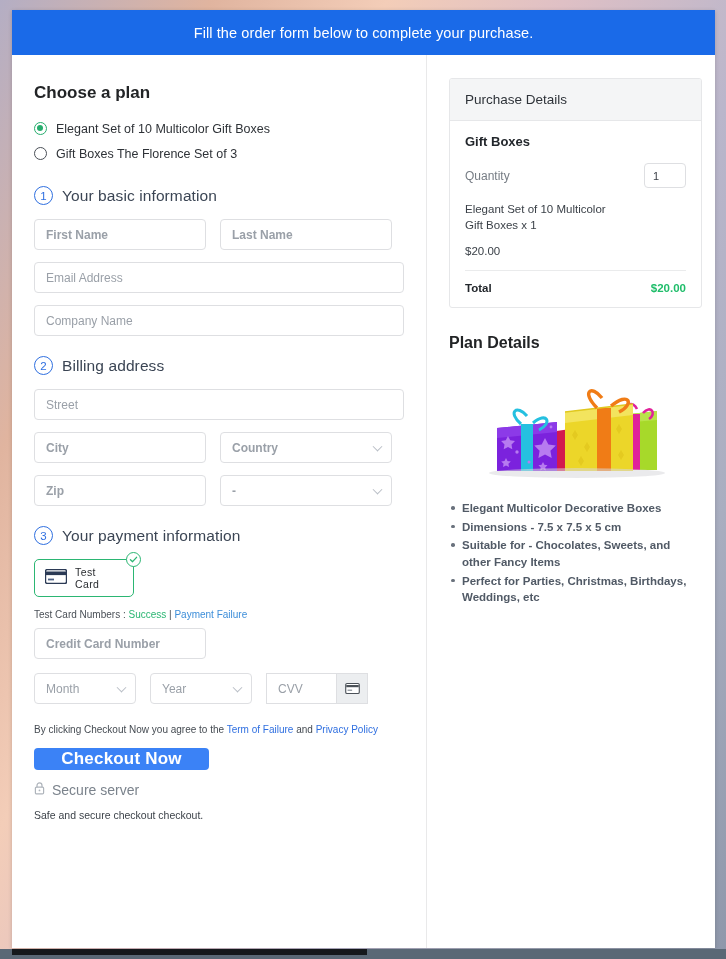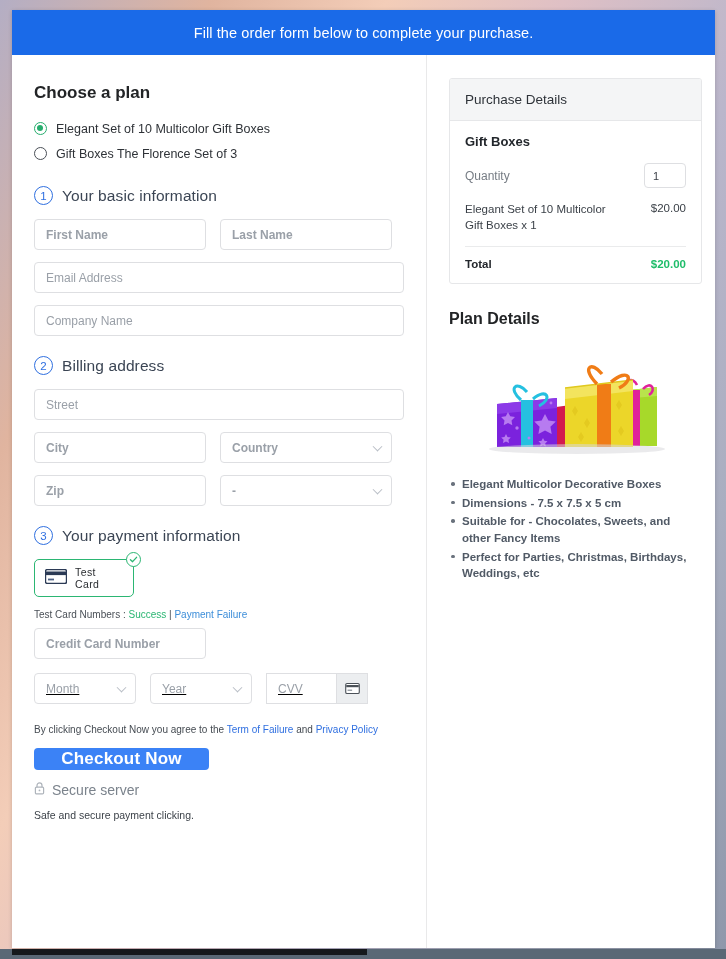--- a/index.html
+++ b/index.html
@@ -194,21 +194,21 @@
 
   .testnums {
     font-size: 10px;
     color: #4a5057;
     margin: 4px 0 8px 0;
   }
   .testnums a { text-decoration: none; }
   .lnk-success { color: #2bb673; }
   .lnk-failure { color: #3d8ed9; }
 
-  .pay-row { display: flex; gap: 14px; margin-top: 14px; text-decoration: underline; }
+  .pay-row { display: flex; gap: 14px; margin-top: 14px; }
   .fld.third { width: 102px; }
 
   .cvv-wrap {
     display: flex;
     width: 102px;
     height: 31px;
     border: 1px solid #dedfe2;
     border-radius: 0;
     overflow: hidden;
   }
@@ -298,20 +298,21 @@
     display: flex; align-items: center;
     padding-left: 8px;
   }
   .line-row {
     display: flex;
     justify-content: space-between;
     align-items: flex-start;
     gap: 12px;
     padding-bottom: 13px;
     border-bottom: 1px solid #eaebec;
+    flex-direction: column;
   }
   .line-desc {
     font-size: 11.5px;
     color: #3b4148;
     line-height: 1.35;
     max-width: 150px;
   }
   .line-amt { font-size: 11.5px; color: #3b4148; white-space: nowrap; }
 
   .total-row {
@@ -486,21 +487,21 @@
         <span>
           <svg width="11" height="13" viewBox="0 0 11 13">
             <path d="M3 5.2 V3.4 a2.5 2.5 0 0 1 5 0 V5.2" fill="none" stroke="#aeb4bb" stroke-width="1.2"></path>
             <rect x="1.4" y="5.2" width="8.2" height="6.6" rx="1.1" fill="none" stroke="#aeb4bb" stroke-width="1.2"></rect>
             <circle cx="5.5" cy="8.4" r="0.9" fill="#aeb4bb"></circle>
           </svg>
         </span>
         <span>Secure server</span>
       </div>
 
-      <div class="safe-note">Safe and secure payment clicking.</div>
+      <div class="safe-note">Safe and secure checkout checkout.</div>
     </div>
 
     <div id="right-col">
 
       <div id="purchase-card">
         <div id="purchase-head">Purchase Details</div>
         <div id="purchase-body">
           <div class="pd-title">Gift Boxes</div>
 
           <div class="qty-row">

